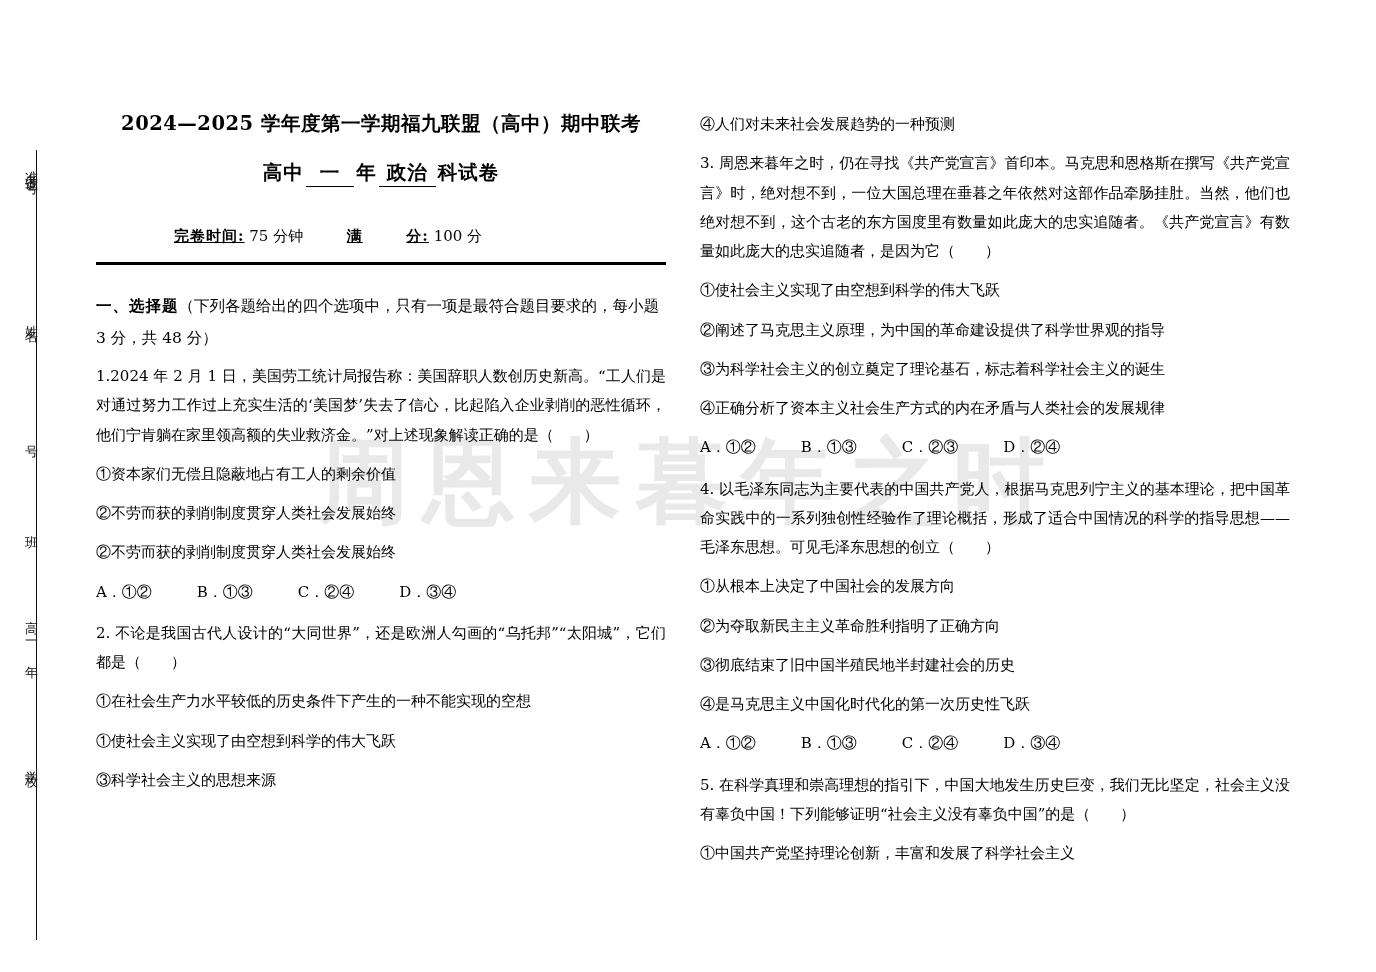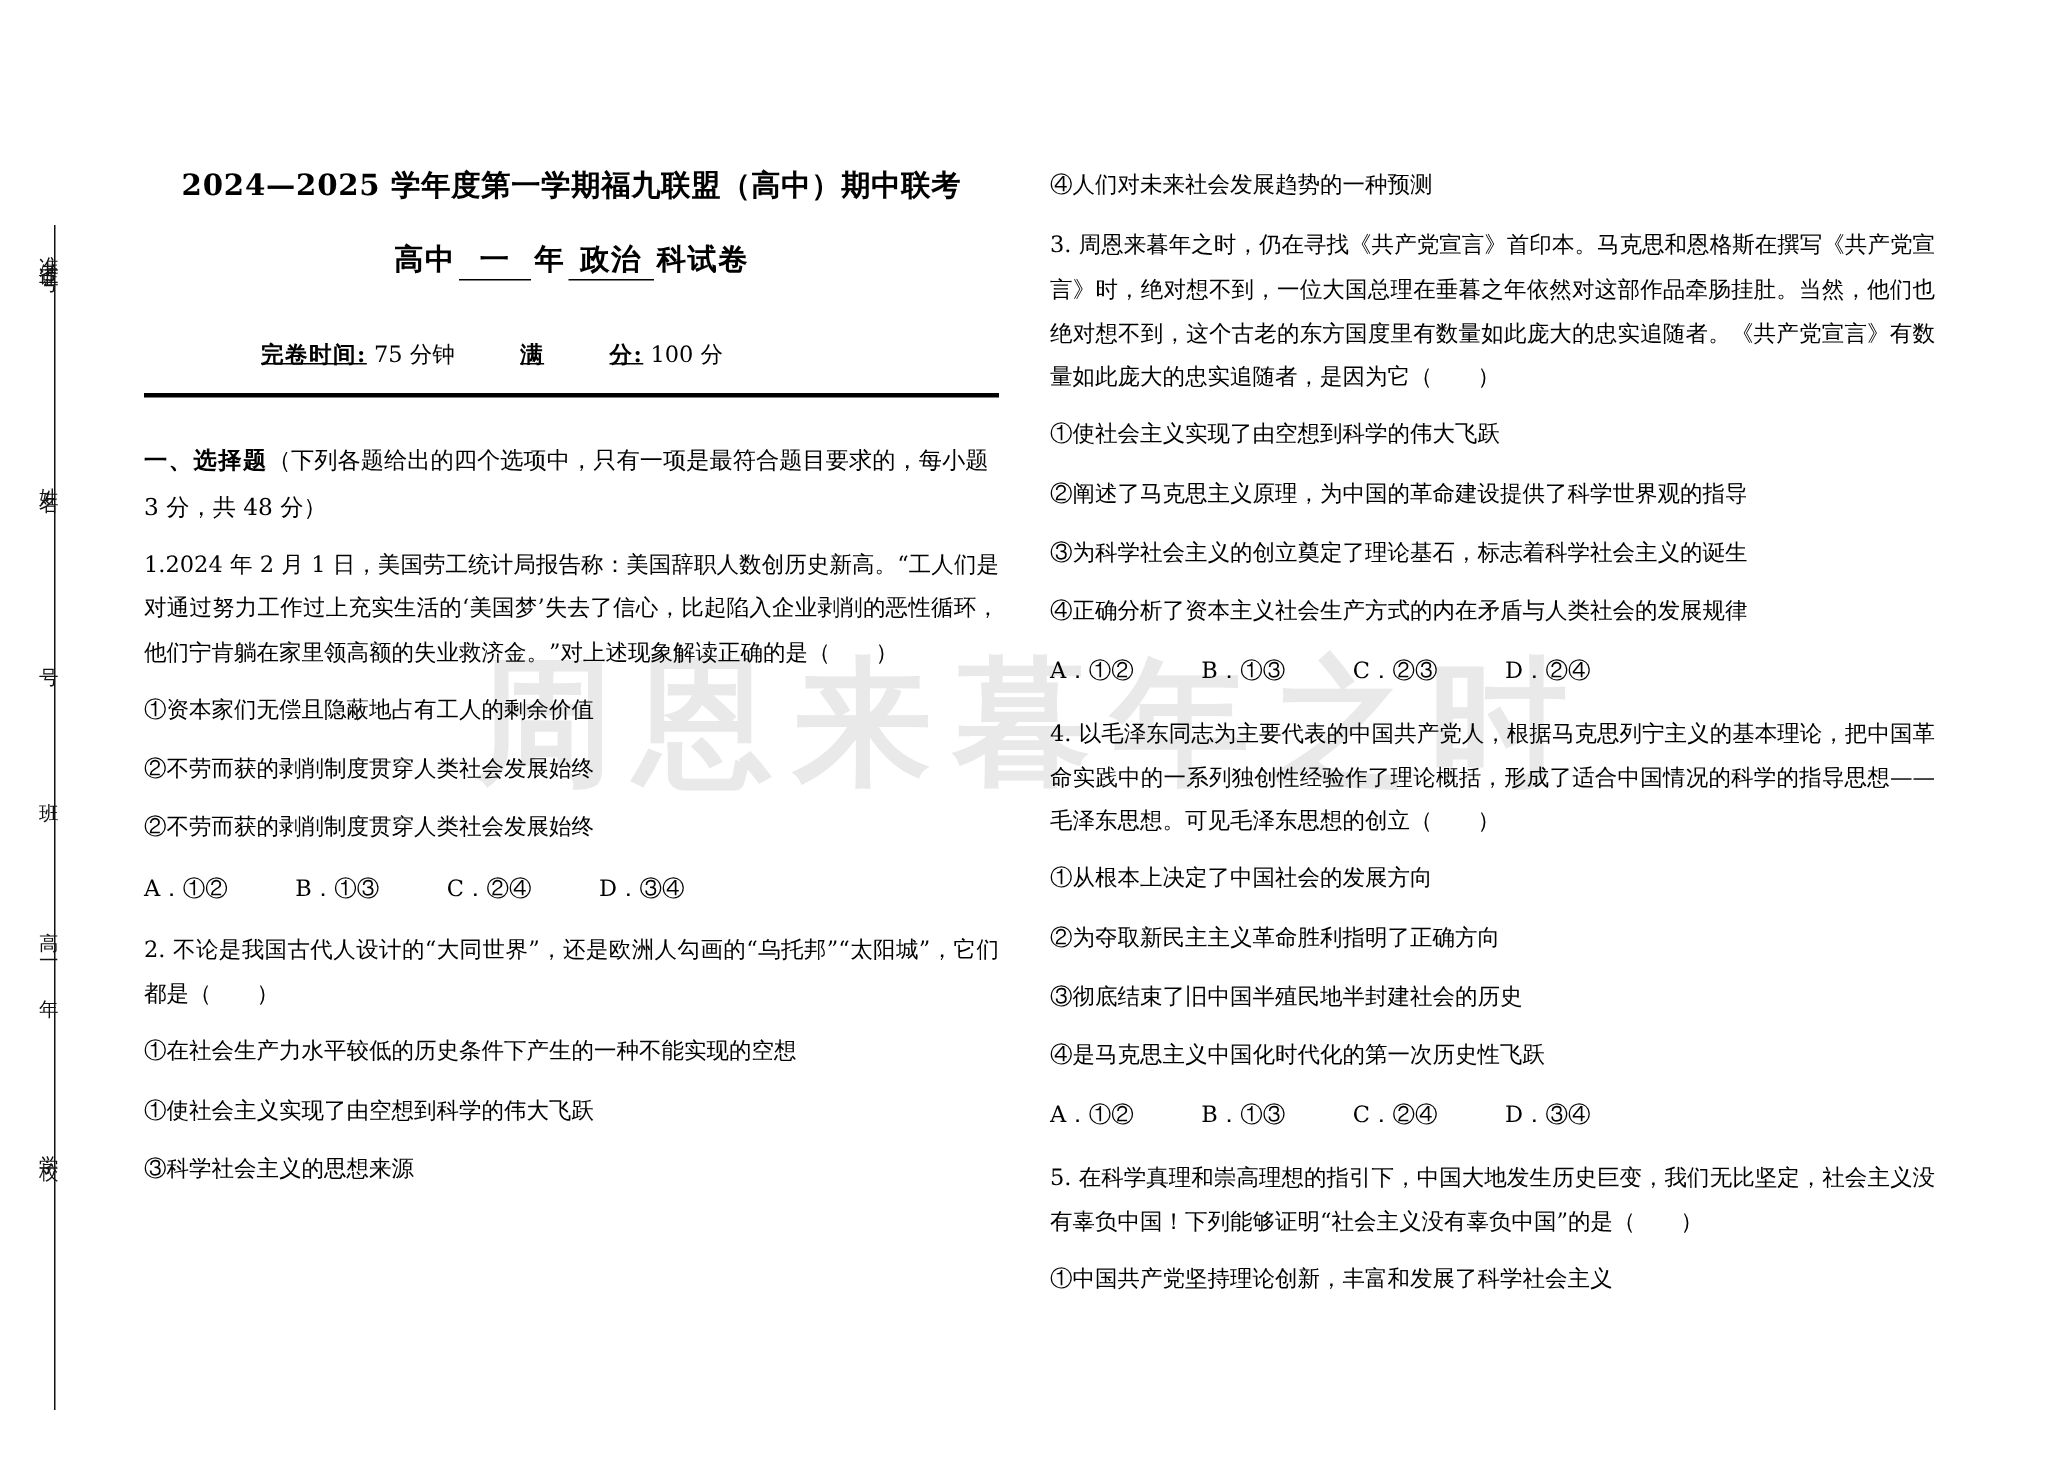--- a/index.html
+++ b/index.html
@@ -128,21 +128,21 @@
     border: none;
     border-top: 3px solid #000;
     margin: 10px 0 26px 0;
   }
 
   .sec-head {
     font-size: 15.5px;
     line-height: 2.0;
     margin: 0 0 8px 0;
   }
-  .sec-head b { font-weight: 700; letter-spacing: 1px; }
+  .sec-head b { font-weight: 700; letter-spacing: 1px; font-family: Liberation Mono, monospace; }
 
   p.q {
     font-size: 15px;
     line-height: 1.95;
     margin: 0 0 10px 0;
     text-align: justify;
   }
   p.opt {
     font-size: 15px;
     line-height: 1.95;

